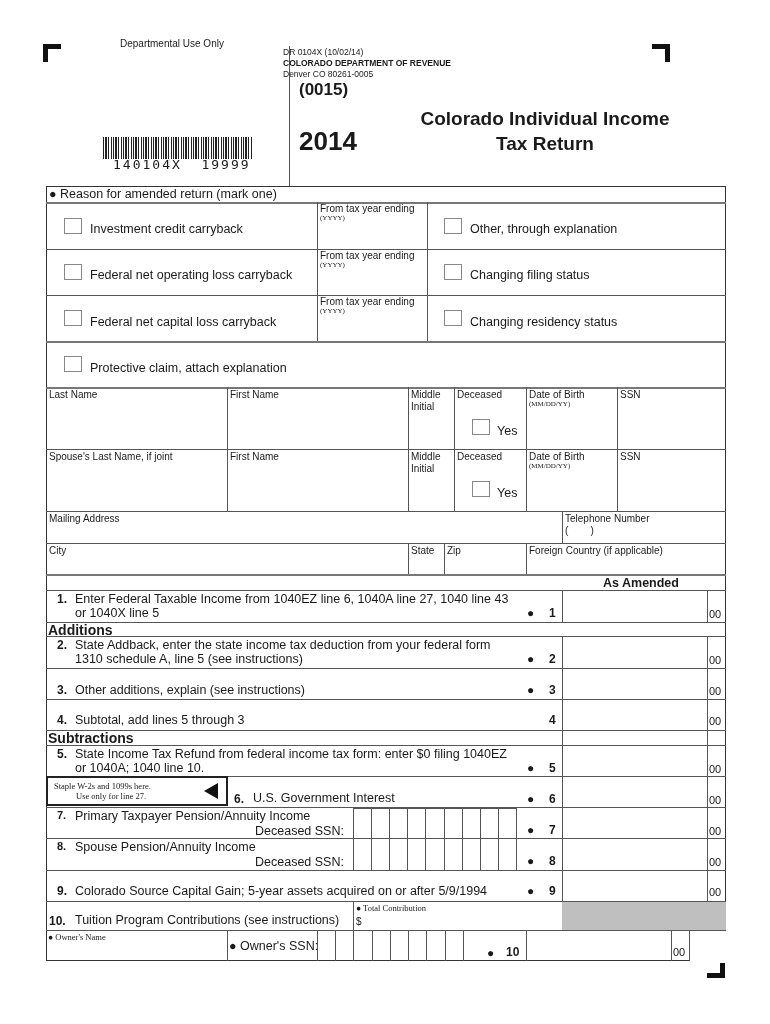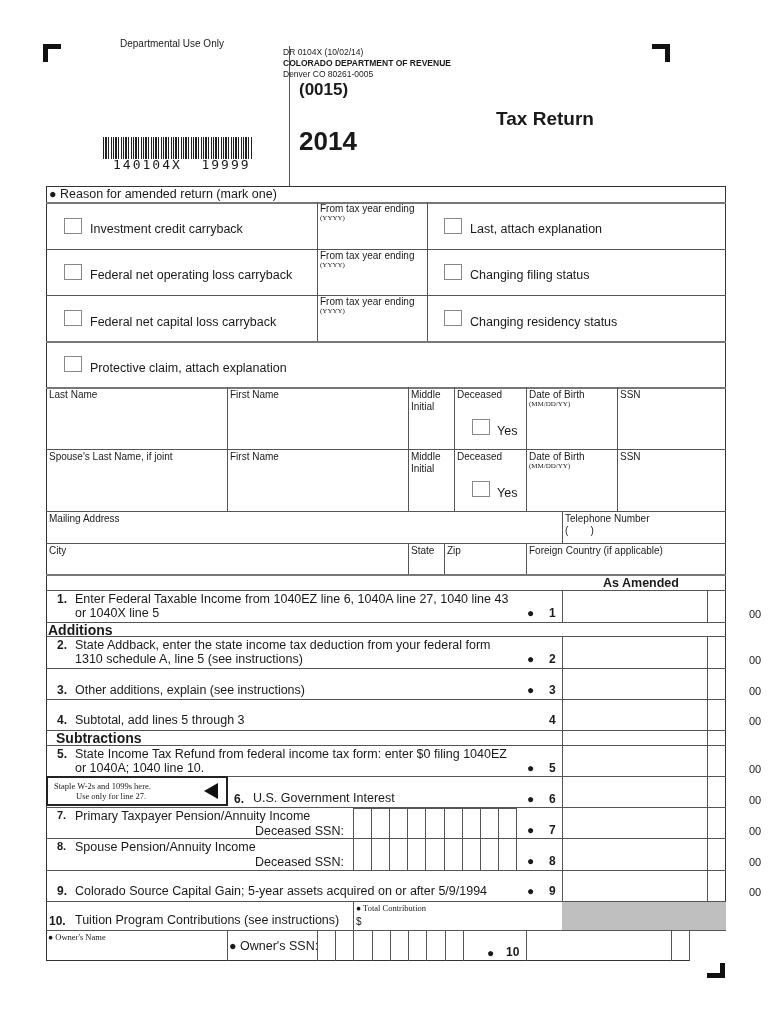--- a/index.html
+++ b/index.html
@@ -25,40 +25,41 @@
   .hl.d { height: 2px; background: #777; }
   .vl { position: absolute; width: 1px; background: #555; }
   .lbl { position: absolute; font-size: 12.5px; }
   .sm { position: absolute; font-size: 10px; }
   .xs { position: absolute; font-size: 7px; font-family: Liberation Serif, serif; }
   .cb { position: absolute; width: 18px; height: 16px; border: 1px solid #888; background: #fff; }
   .bold { font-weight: bold; }
   .sec { position: absolute; font-size: 14px; font-weight: bold; }
   .bullet { position: absolute; font-size: 12px; }
   .num { position: absolute; font-size: 12px; font-weight: bold; }
-  .cents { position: absolute; font-size: 11px; padding-left: 40px; }
+  .cents { position: absolute; font-size: 11px; }
   .shade { position: absolute; background: #bfbfbf; }
   .staple { position: absolute; left: 46px; top: 776px; width: 182px; height: 30px; border: 2.5px solid #222; background:#fff; }
 </style>
 </head>
 <body>
 
 <div class="corner c-tl"></div>
 <div class="corner c-tr"></div>
 <div class="corner c-br"></div>
 <div class="abs dept">Departmental Use Only</div>
 <div class="abs barcode"></div>
 <div class="abs barnum" style="white-space:pre">140104X  19999</div>
 <div class="abs vline"></div>
 <div class="abs hdr-small" style="top:47px">DR 0104X (10/02/14)</div>
 <div class="abs hdr-small bold" style="top:58px">COLORADO DEPARTMENT OF REVENUE</div>
 <div class="abs hdr-small" style="top:69px">Denver CO 80261-0005</div>
 <div class="abs hdr-code">(0015)</div>
 <div class="abs year">2014</div>
 <div class="abs title">
+  <div>Colorado Individual Income</div>
   <div>Tax Return</div>
 </div>
 
 <div class="abs frame"></div>
 
 <div class="lbl" style="left:49px;top:187px;">● <span>Reason for amended return (mark one)</span></div>
 <div class="hl d" style="left:46px;top:202px;width:680px"></div>
 <div class="hl" style="left:46px;top:249px;width:680px"></div>
 <div class="hl" style="left:46px;top:295px;width:680px"></div>
 <div class="hl d" style="left:46px;top:341px;width:680px"></div>
@@ -73,21 +74,21 @@
 <div class="lbl" style="left:90px;top:315px">Federal net capital loss carryback</div>
 
 <div class="sm" style="left:320px;top:203px">From tax year ending</div>
 <div class="xs" style="left:320px;top:214px">(YYYY)</div>
 <div class="sm" style="left:320px;top:250px">From tax year ending</div>
 <div class="xs" style="left:320px;top:261px">(YYYY)</div>
 <div class="sm" style="left:320px;top:296px">From tax year ending</div>
 <div class="xs" style="left:320px;top:307px">(YYYY)</div>
 
 <div class="cb" style="left:444px;top:218px"></div>
-<div class="lbl" style="left:470px;top:222px">Last, attach explanation</div>
+<div class="lbl" style="left:470px;top:222px">Other, through explanation</div>
 <div class="cb" style="left:444px;top:264px"></div>
 <div class="lbl" style="left:470px;top:268px">Changing filing status</div>
 <div class="cb" style="left:444px;top:310px"></div>
 <div class="lbl" style="left:470px;top:315px">Changing residency status</div>
 
 <div class="cb" style="left:64px;top:356px"></div>
 <div class="lbl" style="left:90px;top:361px">Protective claim, attach explanation</div>
 
 <div class="hl d" style="left:46px;top:387px;width:680px"></div>
 <div class="hl" style="left:46px;top:449px;width:680px"></div>
@@ -177,21 +178,21 @@
 <div class="cents" style="left:709px;top:685px">00</div>
 <div class="hl" style="left:46px;top:699px;width:680px"></div>
 
 <div class="num" style="left:57px;top:713px">4.</div>
 <div class="lbl" style="left:75px;top:713px">Subtotal, add lines 5 through 3</div>
 <div class="num" style="left:549px;top:713px">4</div>
 <div class="abs" style="left:563px;top:700px;width:143px;height:29px"></div>
 <div class="cents" style="left:709px;top:715px">00</div>
 <div class="hl" style="left:46px;top:730px;width:680px"></div>
 
-<div class="sec" style="left:56px;top:730px">Subtractions</div>
+<div class="sec" style="left:48px;top:730px">Subtractions</div>
 <div class="hl" style="left:46px;top:745px;width:680px"></div>
 <div class="vl" style="left:562px;top:745px;height:156px"></div>
 <div class="vl" style="left:707px;top:745px;height:156px"></div>
 
 <div class="num" style="left:57px;top:747px">5.</div>
 <div class="lbl" style="left:75px;top:747px">State Income Tax Refund from federal income tax form: enter $0 filing 1040EZ</div>
 <div class="lbl" style="left:75px;top:761px">or 1040A; 1040 line 10.</div>
 <div class="bullet" style="left:527px;top:761px">●</div>
 <div class="num" style="left:549px;top:761px">5</div>
 <div class="abs" style="left:563px;top:746px;width:143px;height:29px"></div>

